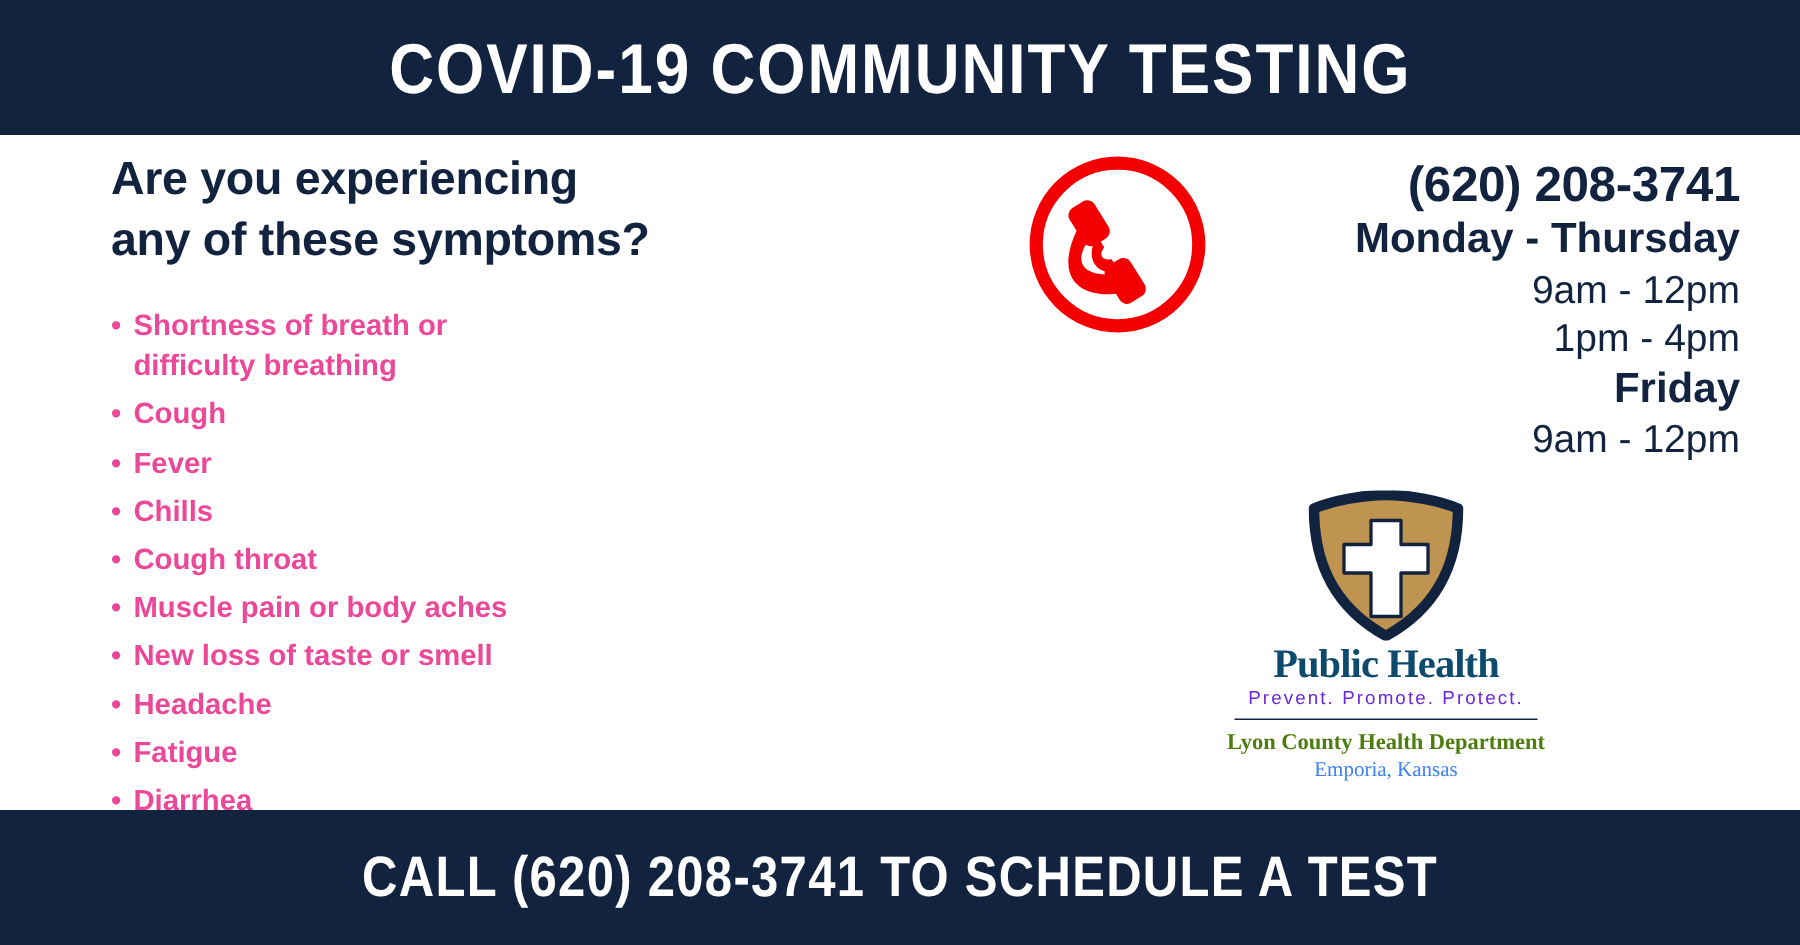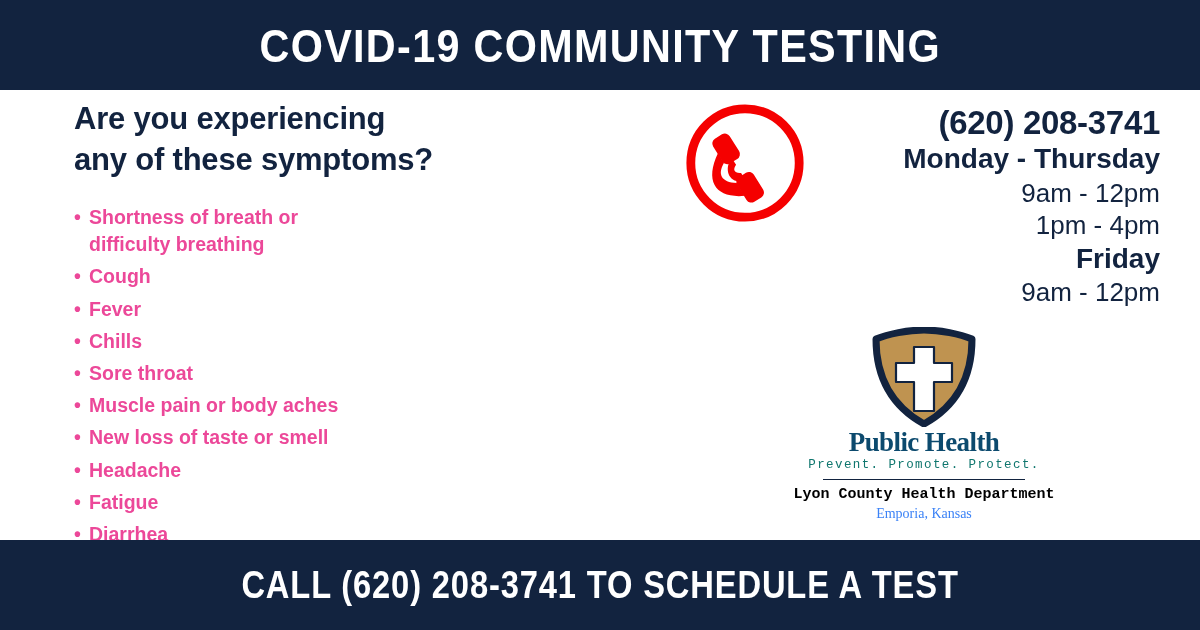--- a/index.html
+++ b/index.html
@@ -159,37 +159,37 @@
   .logo-name {
     font-family: "Liberation Serif", serif;
     font-size: 27px;
     font-weight: bold;
     color: #0c4a6e;
     letter-spacing: -0.6px;
     margin-top: 1px;
     line-height: 1.05;
   }
   .logo-tagline {
-    font-family: Liberation Mono, monospace;
+    font-family: Liberation Sans, sans-serif;
     font-size: 12.5px;
-    color: #0f766e;
+    color: #6d28d9;
     letter-spacing: 1.4px;
     margin-top: 2px;
   }
   .logo-rule {
     width: 202px;
     height: 1.5px;
     background: #12233f;
     margin: 7px auto 6px auto;
   }
   .logo-dept {
-    font-family: Liberation Mono, monospace;
+    font-family: Liberation Serif, serif;
     font-size: 15px;
     font-weight: bold;
-    color: #000000;
+    color: #4d7c0f;
     line-height: 1.25;
   }
   .logo-city {
     font-family: "Liberation Serif", serif;
     font-size: 14px;
     font-weight: normal;
     color: #3b82f6;
     line-height: 1.3;
   }
 </style>
@@ -216,21 +216,21 @@
       <li class="symptom-item">
         <span>Cough</span>
       </li>
       <li class="symptom-item">
         <span>Fever</span>
       </li>
       <li class="symptom-item">
         <span>Chills</span>
       </li>
       <li class="symptom-item">
-        <span>Sore throat</span>
+        <span>Cough throat</span>
       </li>
       <li class="symptom-item">
         <span>Muscle pain or body aches</span>
       </li>
       <li class="symptom-item">
         <span>New loss of taste or smell</span>
       </li>
       <li class="symptom-item">
         <span>Headache</span>
       </li>

